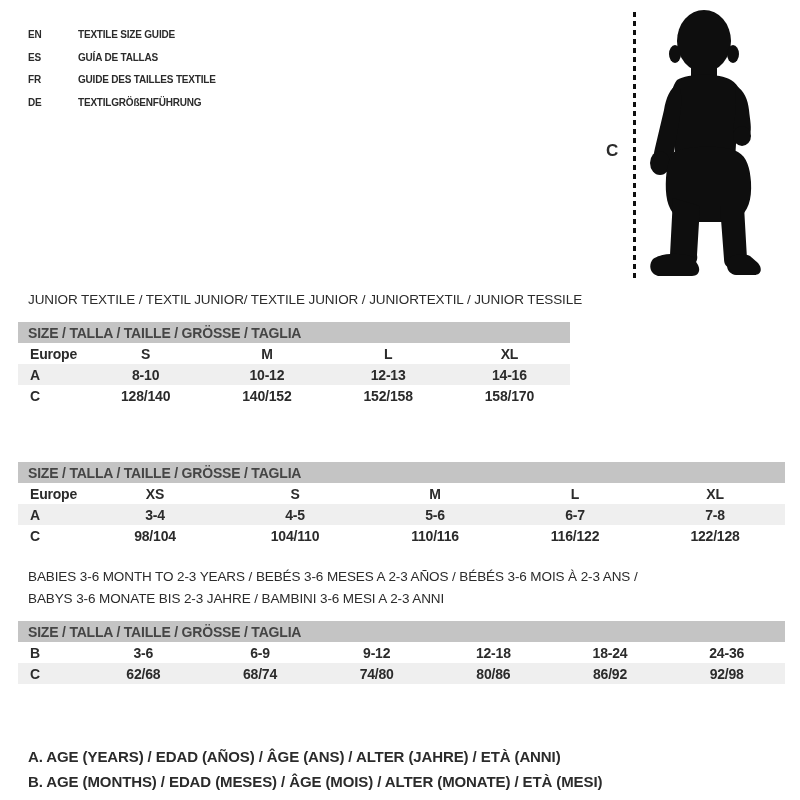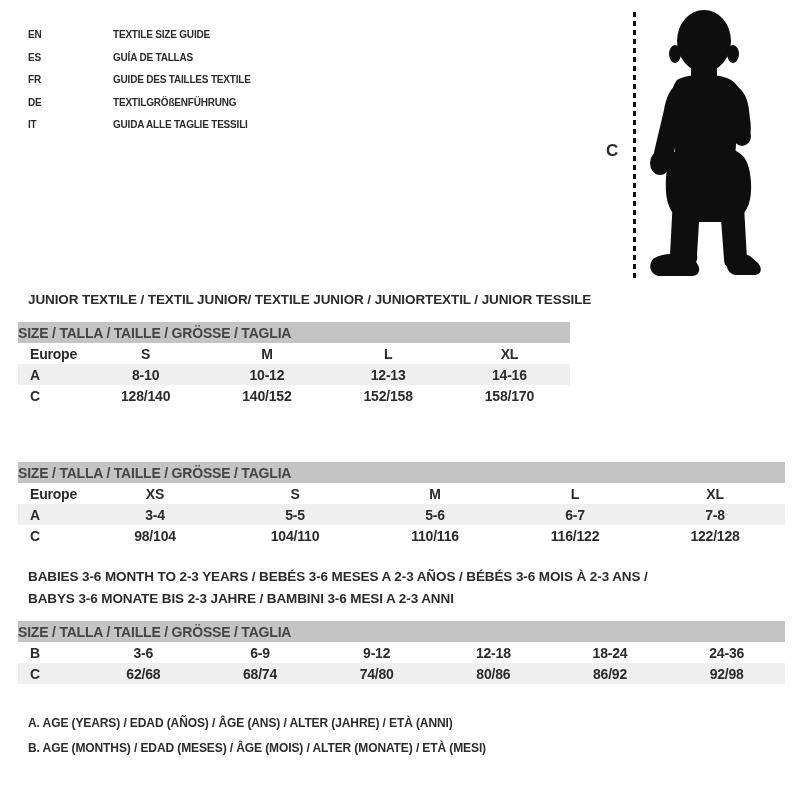--- a/index.html
+++ b/index.html
@@ -5,43 +5,43 @@
   html,body{margin:0;padding:0;background:#fff;}
   .page{
     position:relative;width:800px;height:800px;background:#fff;overflow:hidden;
     font-family:"Liberation Sans",sans-serif;color:var(--text,#2b2b2b);
   }
   
   .langs{position:absolute;top:24px;left:28px;font-size:10px;font-weight:bold;
          line-height:22.5px;letter-spacing:-0.2px;}
   .lang-row{display:flex;}
   .lang-code{width:50px;}
-  .lang-title{white-space:nowrap;margin-left:35px;}
+  .lang-title{white-space:nowrap;}
   
   .fig-line{position:absolute;left:633px;top:12px;width:3px;height:266px;
     background:repeating-linear-gradient(to bottom,var(--silhouette,#111) 0 5px,transparent 5px 9px);}
   .fig-label{position:absolute;left:606px;top:141px;font-size:17px;font-weight:bold;}
   .fig-svg{position:absolute;left:640px;top:8px;width:150px;height:278px;color:var(--silhouette,#111);}
   
-  .sec-title{position:absolute;left:28px;font-size:13.5px;font-weight:bold;
+  .sec-title{position:absolute;left:28px;font-size:13.5px;font-weight:normal;
              letter-spacing:-0.1px;white-space:nowrap;line-height:22px;}
   .sec-title .sub{font-size:9px;vertical-align:sub;}
   
   .table{position:absolute;left:18px;font-size:14px;font-weight:bold;letter-spacing:-0.2px;}
   .t1{top:322px;width:552px;}
   .t2{top:462px;width:767px;}
   .t3{top:621px;width:767px;}
   .band{height:21px;background:var(--band-bg,#c4c4c4);color:var(--band-text,#454545);
-        display:flex;align-items:center;box-sizing:border-box;}
+        display:flex;align-items:center;padding-left:10px;box-sizing:border-box;}
   .trow{height:21px;display:flex;align-items:center;justify-content:space-between;}
   .trow.shaded{background:var(--shaded-row-bg,#efefef);}
   .tlabel{width:67px;padding-left:12px;box-sizing:border-box;flex:0 0 67px;}
   .tcell{flex:1;text-align:center;}
   
-  .legend{position:absolute;left:28px;top:711px;font-size:12px;font-weight:bold;
+  .legend{position:absolute;left:28px;top:745px;font-size:15px;font-weight:bold;
           line-height:24.5px;letter-spacing:-0.1px;white-space:nowrap;}
 </style>
 </head>
 <body>
 
 <div class="page">
 
   <div class="langs">
     <div class="lang-row">
       <span class="lang-code">EN</span>
@@ -51,24 +51,20 @@
       <span class="lang-code">ES</span>
       <span class="lang-title">GUÍA DE TALLAS</span>
     </div>
     <div class="lang-row">
       <span class="lang-code">FR</span>
       <span class="lang-title">GUIDE DES TAILLES TEXTILE</span>
     </div>
     <div class="lang-row">
       <span class="lang-code">DE</span>
       <span class="lang-title">TEXTILGRÖßENFÜHRUNG</span>
-    </div>
-    <div class="lang-row">
-      <span class="lang-code">IT</span>
-      <span class="lang-title">GUIDA ALLE TAGLIE TESSILI</span>
     </div>
   </div>
 
   <div class="fig-line"></div>
   <div class="fig-label">C</div>
   <svg class="fig-svg" viewBox="0 0 150 278" aria-hidden="true">
     <g fill="currentColor">
       <ellipse cx="64" cy="33" rx="27" ry="31"></ellipse>
       <ellipse cx="35" cy="46" rx="6" ry="9"></ellipse>
       <ellipse cx="93" cy="46" rx="6" ry="9"></ellipse>
@@ -122,21 +118,21 @@
       <span class="tlabel">Europe</span>
       <span class="tcell">XS</span>
       <span class="tcell">S</span>
       <span class="tcell">M</span>
       <span class="tcell">L</span>
       <span class="tcell">XL</span>
     </div>
     <div class="trow shaded">
       <span class="tlabel">A</span>
       <span class="tcell">3-4</span>
-      <span class="tcell">5-5</span>
+      <span class="tcell">4-5</span>
       <span class="tcell">5-6</span>
       <span class="tcell">6-7</span>
       <span class="tcell">7-8</span>
     </div>
     <div class="trow">
       <span class="tlabel">C</span>
       <span class="tcell">98/104</span>
       <span class="tcell">104/110</span>
       <span class="tcell">110/116</span>
       <span class="tcell">116/122</span>

